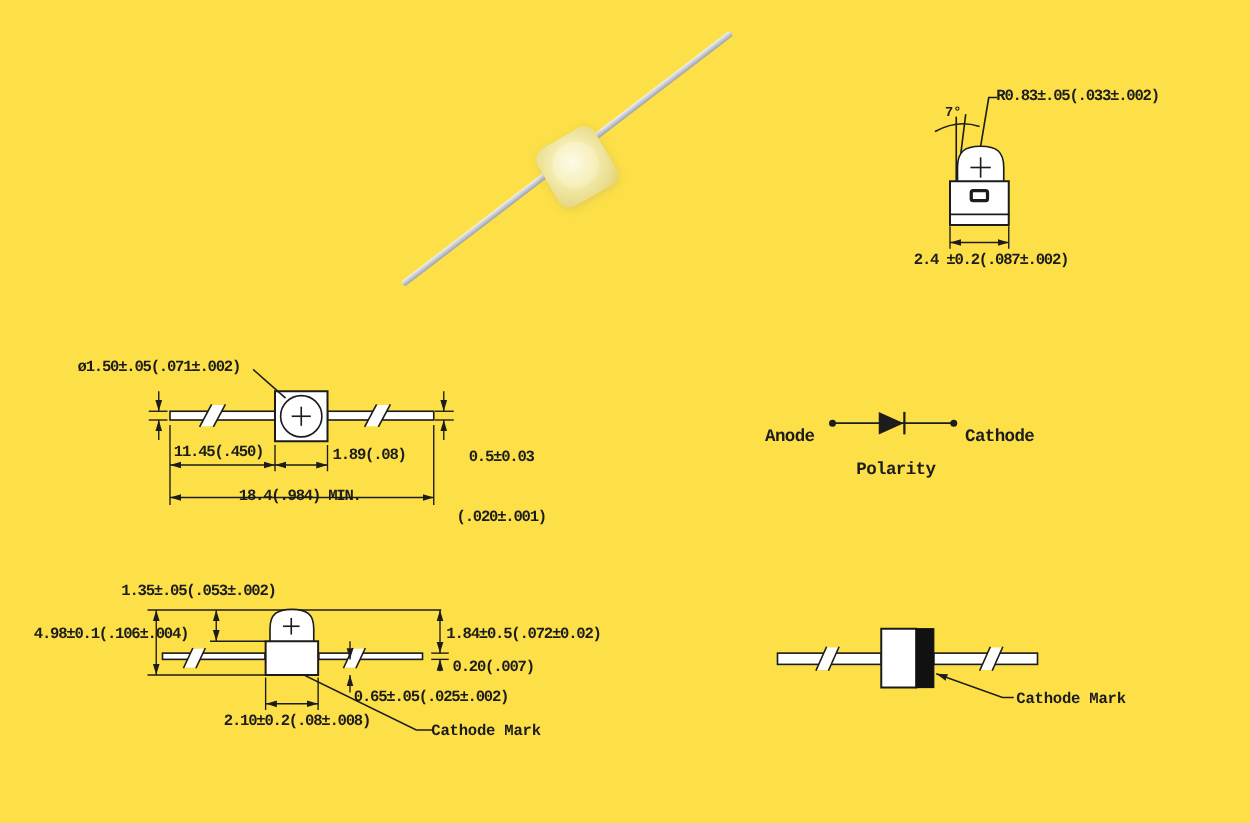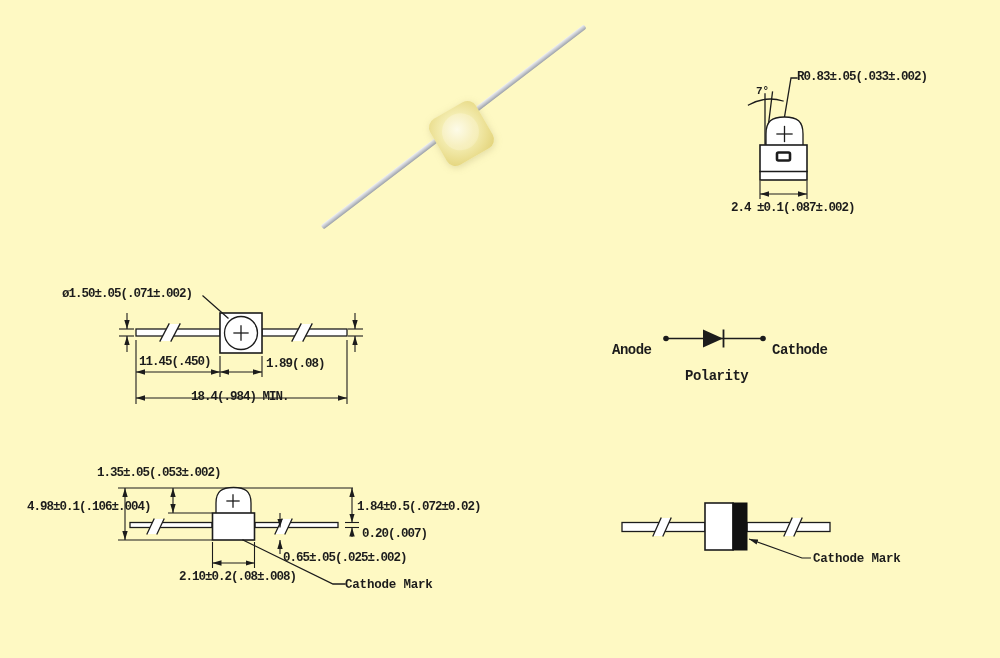--- a/index.html
+++ b/index.html
@@ -1,16 +1,16 @@
 <!DOCTYPE html>
 <html><head>
 <meta charset="utf-8">
 <style>
   html,body{margin:0;padding:0;background:#fff;}
-  .canvas{position:relative;width:1000px;height:658px;background:#fef9c3;
+  .canvas{position:relative;width:1000px;height:658px;background:#fde047;
           font-family:"Liberation Mono","DejaVu Sans Mono",monospace;overflow:hidden;}
   .lbl{position:absolute;color:#1c1c1c;font-size:12.5px;font-weight:700;
        letter-spacing:-1px;white-space:pre;line-height:16px;}
   .lbl.small{font-size:11px;letter-spacing:0;}
   .lbl.big{font-size:14px;letter-spacing:-0.5px;margin-top:13px;}
   .lbl.center{text-align:center;}
   .lbl.cm{letter-spacing:-0.2px;}
   svg.linework{position:absolute;left:0;top:0;}
   .ln{stroke:#1c1c1c;stroke-width:1.3;fill:none;stroke-linecap:square;}
   .thk{stroke-width:1.6;}
@@ -175,26 +175,30 @@
         <line class="ln" x1="794" y1="536" x2="802" y2="518"></line>
       </g>
       <rect class="ln fillw thk" x="705" y="503" width="28" height="47"></rect>
       <rect x="733" y="503" width="14" height="47" fill="#111" stroke="#111"></rect>
       <path class="dim" d="M749,539 L802,558 L811,558" marker-start="url(#arr)"></path>
     </g>
   </svg>
 
   <div class="lbl" style="left:797px;top:69px">R0.83±.05(.033±.002)</div>
   <div class="lbl small" style="left:756px;top:83px">7°</div>
-  <div class="lbl" style="left:731px;top:200px">2.4 ±0.1(.087±.002)</div>
+  <div class="lbl" style="left:731px;top:200px">2.4 ±0.2(.087±.002)</div>
 
   <div class="lbl" style="left:62px;top:286px">ø1.50±.05(.071±.002)</div>
   <div class="lbl" style="left:139px;top:354px">11.45(.450)</div>
   <div class="lbl" style="left:266px;top:356px">1.89(.08)</div>
   <div class="lbl" style="left:191px;top:389px">18.4(.984) MIN.</div>
+  <div class="lbl center" style="left:358px;top:326px;width:86px">
+    <span style="display:block">0.5±0.03</span>
+    <span style="display:block">(.020±.001)</span>
+  </div>
 
   <div class="lbl big" style="left:612px;top:329px">Anode</div>
   <div class="lbl big" style="left:772px;top:329px">Cathode</div>
   <div class="lbl big" style="left:685px;top:355px">Polarity</div>
 
   <div class="lbl" style="left:97px;top:465px">1.35±.05(.053±.002)</div>
   <div class="lbl" style="left:27px;top:499px">4.98±0.1(.106±.004)</div>
   <div class="lbl" style="left:357px;top:499px">1.84±0.5(.072±0.02)</div>
   <div class="lbl" style="left:362px;top:526px">0.20(.007)</div>
   <div class="lbl" style="left:283px;top:550px">0.65±.05(.025±.002)</div>

